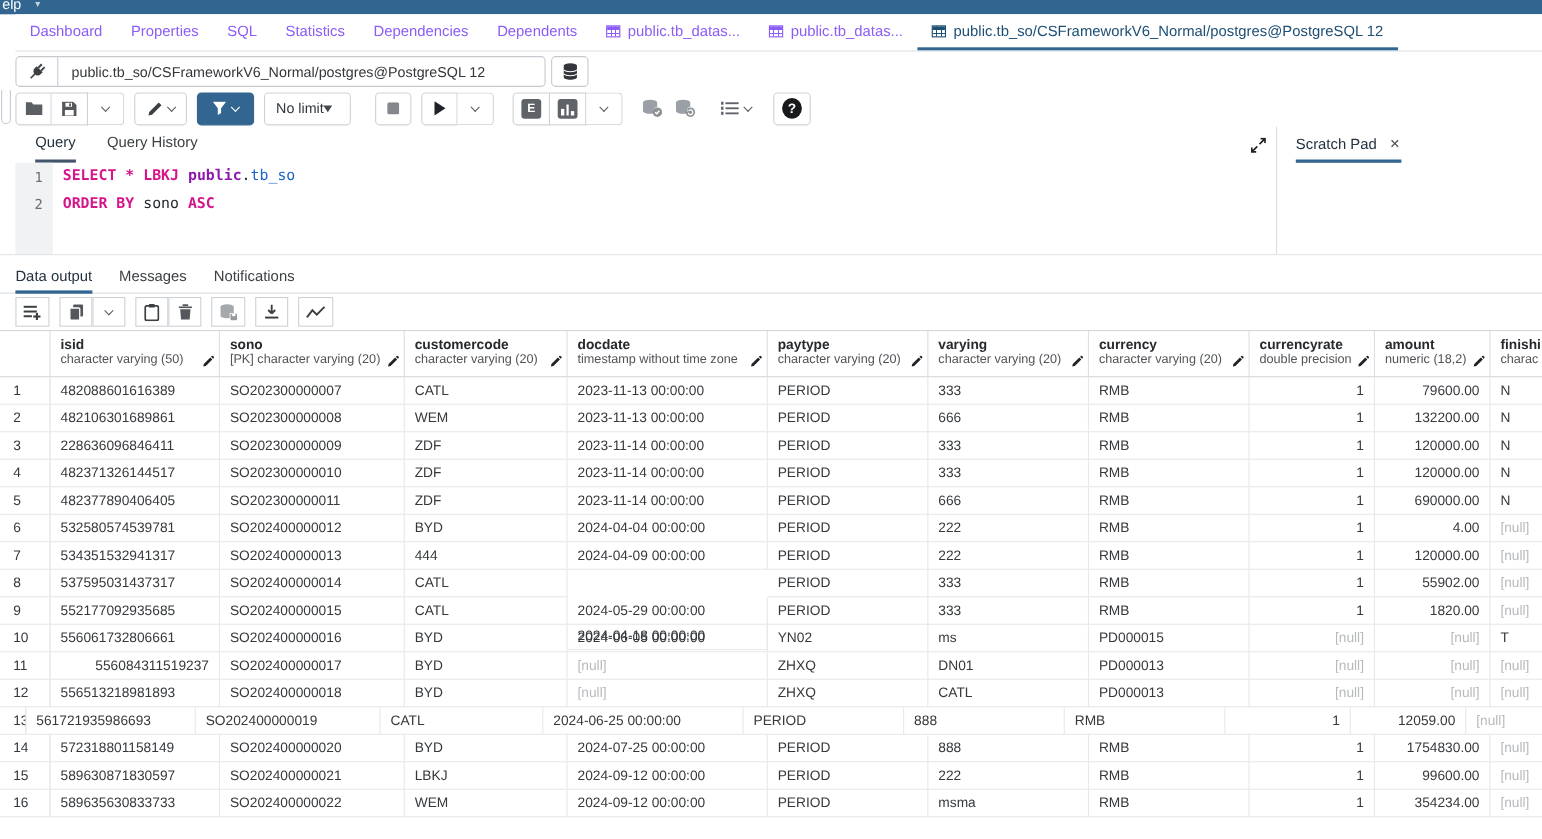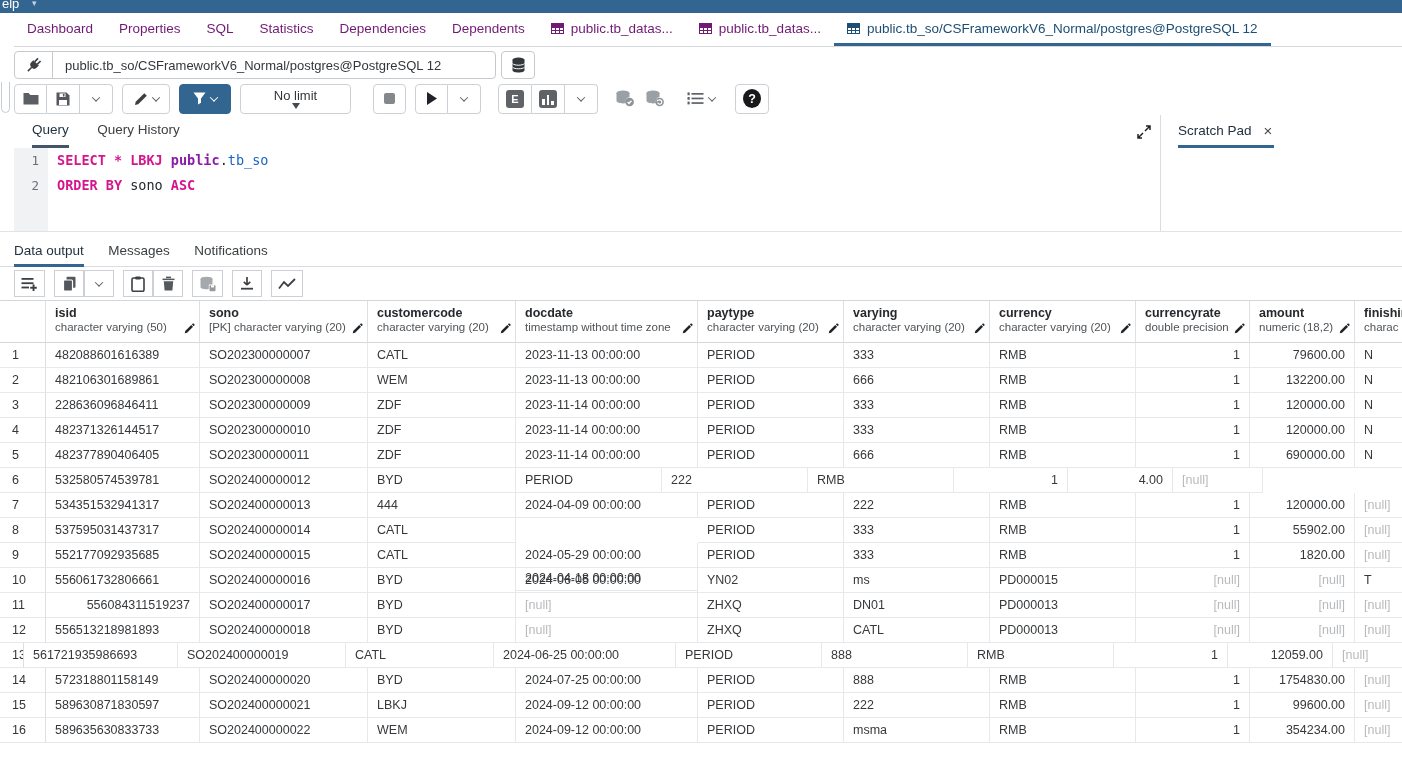--- a/index.html
+++ b/index.html
@@ -7,21 +7,21 @@
               font-family:"Liberation Sans", sans-serif; color:#2d3135; }
 
   
   .menubar { position:absolute; left:0; top:0; width:1402px; height:13px; background:#326690; overflow:hidden; }
   .menubar .mlabel { position:absolute; left:2px; top:-4px; color:#fff; font-size:13px; }
   .menubar .mcaret { position:absolute; left:32px; top:-2px; color:#c3d3e0; font-size:9px; }
 
   
   .tabbar { position:absolute; left:14px; top:13px; right:0; height:34px; display:flex; align-items:stretch;
             border-bottom:1px solid #d5d9de; background:#fff; overflow:hidden; }
-  .tab { display:inline-flex; align-items:center; gap:7px; padding:0 13px; font-size:13.5px; color:#701a75;
+  .tab { display:inline-flex; align-items:center; gap:7px; padding:0 13px; font-size:13.5px; color:#8b5cf6;
          border-bottom:3px solid transparent; white-space:nowrap; cursor:default; }
   .tab.active { color:#1d4e74; border-bottom-color:#326690; }
   .tbl-icon { display:inline-block; width:13px; height:11px; border:1px solid currentColor;
       background:
         linear-gradient(currentColor,currentColor) 0 0/100% 3px no-repeat,
         repeating-linear-gradient(to right, transparent 0 3px, currentColor 3px 4px),
         repeating-linear-gradient(to bottom, transparent 0 2.5px, currentColor 2.5px 3.5px); }
 
   
   .rail-box { position:absolute; left:1px; top:56px; width:9px; height:57px; border:1px solid #c7ccd1; border-radius:5px; background:#fff; }
@@ -43,22 +43,22 @@
          gap:5px; padding:0 7px; }
   .grp .btn { border-radius:0; border-left-width:0; }
   .grp .btn:first-child { border-left-width:1px; border-radius:4px 0 0 4px; }
   .grp .btn:last-child { border-radius:0 4px 4px 0; }
   .grp .btn:only-child { border-radius:4px; }
   .btn.blue { background:#326690; border-color:#326690; }
   .btn.noborder { border:none; background:transparent; }
   .chev { display:inline-block; width:6px; height:6px; border-right:1.6px solid #5a5e63; border-bottom:1.6px solid #5a5e63;
           transform:rotate(45deg) translate(-1px,-1px); }
   .chev.white { border-color:#fff; }
-  .limit-select { width:111px; justify-content:center; padding:0 10px; border-radius:4px; border:1px solid #cdd1d6; height:30px;
-                  display:flex; align-items:center; font-size:13px; color:#33373b; background:#fff; margin-right:22px;flex-direction:column; }
+  .limit-select { width:79px; justify-content:flex-start; padding:0 10px; border-radius:4px; border:1px solid #cdd1d6; height:30px;
+                  display:flex; align-items:center; font-size:13px; color:#33373b; background:#fff; margin-right:22px; }
   .tri-down { width:0; height:0; border-left:4.5px solid transparent; border-right:4.5px solid transparent; border-top:6px solid #45494e; }
   .ebox { width:18px; height:18px; background:#5f6368; border-radius:3px; color:#fff; font-size:11px; font-weight:bold;
           display:flex; align-items:center; justify-content:center; }
   .chartbox { width:18px; height:18px; background:#5f6368; border-radius:3px; display:flex; align-items:flex-end; justify-content:center; gap:2px; padding-bottom:3px; }
   .chartbox i { display:block; width:2.5px; background:#fff; }
   .helpbtn { width:34px; }
   .qmark { width:19px; height:19px; border-radius:50%; background:#17191b; color:#fff; font-weight:bold; font-size:12.5px;
            display:flex; align-items:center; justify-content:center; }
 
   
@@ -594,20 +594,21 @@
         <div class="gcell" style="width: 146px;">RMB</div>
         <div class="gcell right" style="width: 114px;">1</div>
         <div class="gcell right" style="width: 105px;">690000.00</div>
         <div class="gcell" style="width: 90px;">N</div>
       </div>
       <div class="grow">
         <div class="gcell rn" style="width: 46px;">6</div>
         <div class="gcell" style="width: 154px;">532580574539781</div>
         <div class="gcell" style="width: 168px;">SO202400000012</div>
         <div class="gcell" style="width: 148px;">BYD</div>
+        <div class="gcell" style="width: 182px;">2024-04-04 00:00:00</div>
         <div class="gcell" style="width: 146px;">PERIOD</div>
         <div class="gcell" style="width: 146px;">222</div>
         <div class="gcell" style="width: 146px;">RMB</div>
         <div class="gcell right" style="width: 114px;">1</div>
         <div class="gcell right" style="width: 105px;">4.00</div>
         <div class="gcell null" style="width: 90px;">[null]</div>
       </div>
       <div class="grow">
         <div class="gcell rn" style="width: 46px;">7</div>
         <div class="gcell" style="width: 154px;">534351532941317</div>

